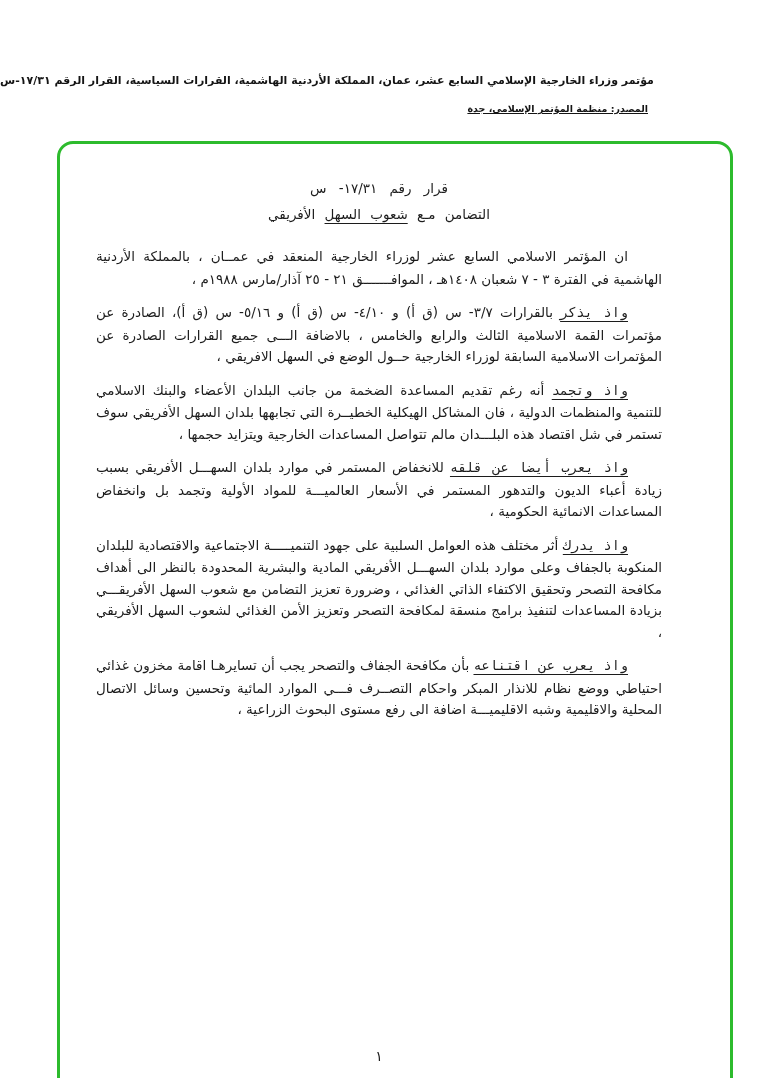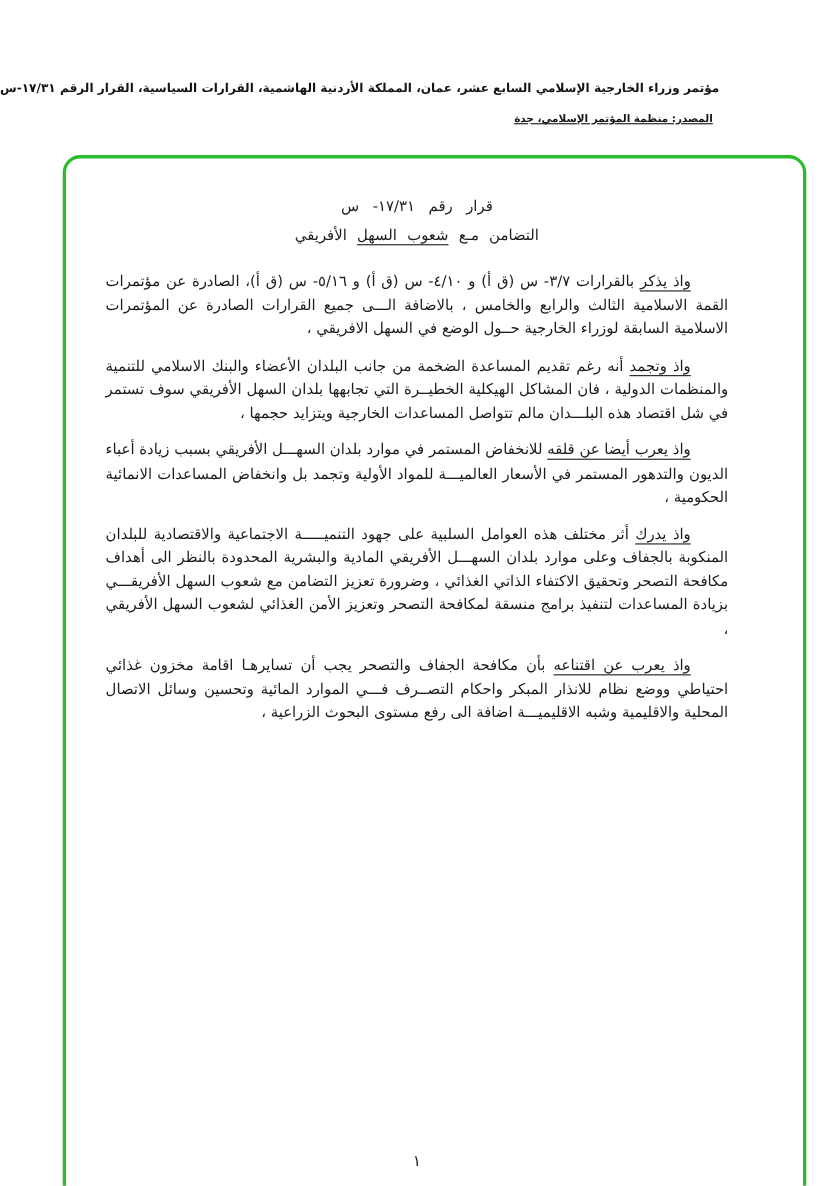--- a/index.html
+++ b/index.html
@@ -28,41 +28,42 @@
   .title{text-align:center;font-size:13.5px;color:#1c1c1c;}
   .t1{word-spacing:8px;margin-bottom:10px;}
   .t2{margin-bottom:10px;}
   .t3{word-spacing:5px;}
   .u{text-decoration:underline;text-underline-offset:4px;}
   .body-text{
     margin-top:24px;font-size:13.5px;line-height:21.5px;
     text-align:justify;color:#1c1c1c;
   }
   .para{margin-bottom:12px;text-indent:34px;}
-  .para .lead{text-decoration:underline;text-underline-offset:4px;}
+  .para .lead{text-decoration:underline;text-underline-offset:4px;font-family:Liberation Mono, monospace;}
   .page-num{
     position:absolute;bottom:14px;left:0;right:0;
     text-align:center;font-size:14px;color:#1c1c1c;
   }
 </style>
 </head>
 <body>
 
 <div class="header">
   <div class="header-line1">مؤتمر وزراء الخارجية الإسلامي السابع عشر، عمان، المملكة الأردنية الهاشمية، القرارات السياسية، القرار الرقم ١٧/٣١-س</div>
   <div class="header-line2">المصدر:  منظمة المؤتمر الإسلامي، جدة</div>
 </div>
 
 <div class="green-box">
   <div class="title">
     <div class="t1">قرار رقم ١٧/٣١- س</div>
     <div class="t3"><span>التضامن مـع </span><span class="u">شعوب السهل</span><span> الأفريقي</span></div>
   </div>
 
   <div class="body-text">
+    <div class="para"><span class="lead"></span><span>ان المؤتمر الاسلامي السابع عشر لوزراء الخارجية المنعقد في عمــان ، بالمملكة الأردنية الهاشمية في الفترة ٣ - ٧ شعبان ١٤٠٨هـ ، الموافـــــــق ٢١ - ٢٥ آذار/مارس ١٩٨٨م ،</span></div>
     <div class="para"><span class="lead">واذ يذكر</span><span> بالقرارات ٣/٧- س (ق أ) و ٤/١٠- س (ق أ) و ٥/١٦- س (ق أ)، الصادرة عن مؤتمرات القمة الاسلامية الثالث والرابع والخامس ، بالاضافة الـــى جميع القرارات الصادرة عن المؤتمرات الاسلامية السابقة لوزراء الخارجية حــول الوضع في السهل الافريقي ،</span></div>
     <div class="para"><span class="lead">واذ وتجمد</span><span> أنه رغم تقديم المساعدة الضخمة من جانب البلدان الأعضاء والبنك الاسلامي للتنمية والمنظمات الدولية ، فان المشاكل الهيكلية الخطيــرة التي تجابهها بلدان السهل الأفريقي سوف تستمر في شل اقتصاد هذه البلـــدان مالم تتواصل المساعدات الخارجية ويتزايد حجمها ،</span></div>
     <div class="para"><span class="lead">واذ يعرب أيضا عن قلقه</span><span> للانخفاض المستمر في موارد بلدان السهـــل الأفريقي بسبب زيادة أعباء الديون والتدهور المستمر في الأسعار العالميـــة للمواد الأولية وتجمد بل وانخفاض المساعدات الانمائية الحكومية ،</span></div>
     <div class="para"><span class="lead">واذ يدرك</span><span> أثر مختلف هذه العوامل السلبية على جهود التنميـــــة الاجتماعية والاقتصادية للبلدان المنكوبة بالجفاف وعلى موارد بلدان السهـــل الأفريقي المادية والبشرية المحدودة بالنظر الى أهداف مكافحة التصحر وتحقيق الاكتفاء الذاتي الغذائي ، وضرورة تعزيز التضامن مع شعوب السهل الأفريقـــي بزيادة المساعدات لتنفيذ برامج منسقة لمكافحة التصحر وتعزيز الأمن الغذائي لشعوب السهل الأفريقي ،</span></div>
     <div class="para"><span class="lead">واذ يعرب عن اقتناعه</span><span> بأن مكافحة الجفاف والتصحر يجب أن تسايرهـا اقامة مخزون غذائي احتياطي ووضع نظام للانذار المبكر واحكام التصــرف فـــي الموارد المائية وتحسين وسائل الاتصال المحلية والاقليمية وشبه الاقليميـــة اضافة الى رفع مستوى البحوث الزراعية ،</span></div>
   </div>
 </div>
 
 <div class="page-num">١</div>
 

